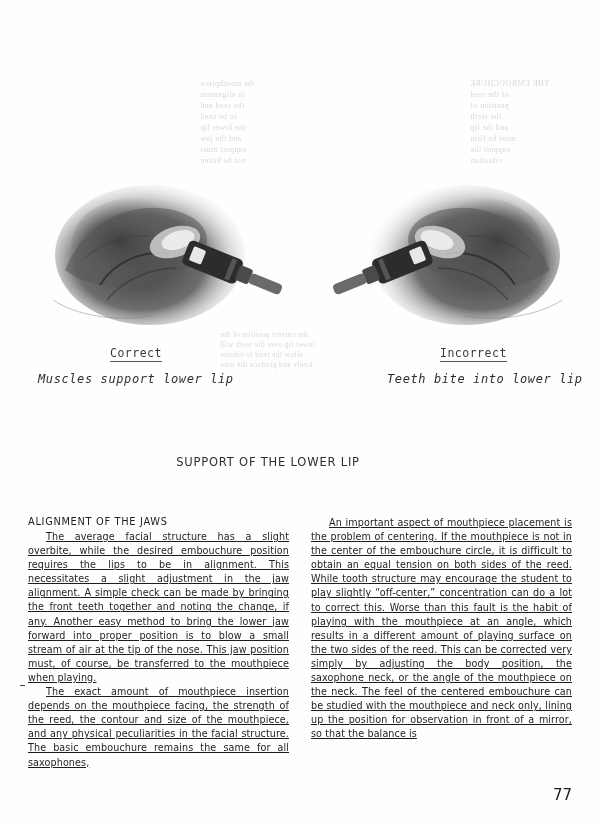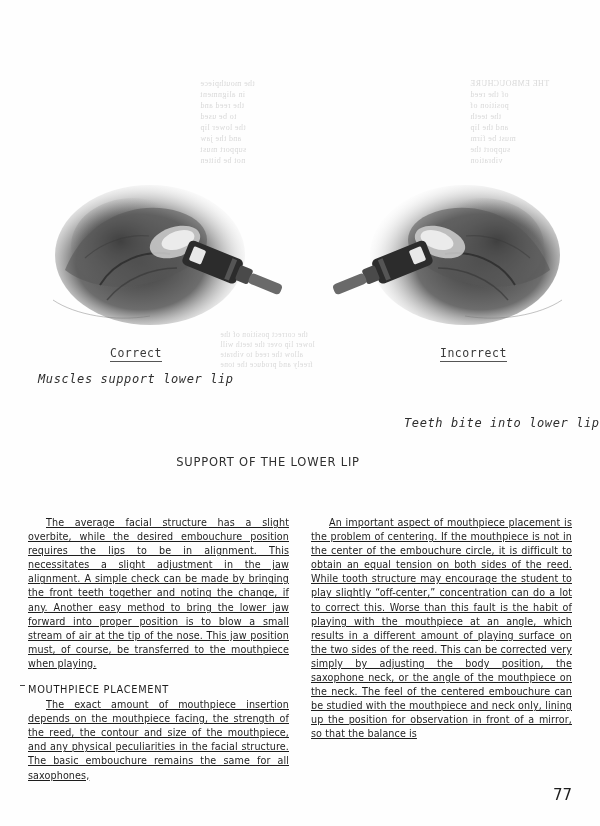--- a/index.html
+++ b/index.html
@@ -74,21 +74,21 @@
 
   .cap-line {
     position: absolute;
     font-family: "DejaVu Sans Mono", monospace;
     font-size: 12px;
     color: #2e2e2e;
     letter-spacing: 0.6px;
     font-style: italic;
   }
   .cap-line.l { left: 38px;  top: 372px; }
-  .cap-line.r { left: 404px; top: 372px; margin-top: 44px; }
+  .cap-line.r { left: 387px; top: 372px; }
 
   .fig-title {
     position: absolute;
     left: 0;
     top: 455px;
     width: 536px;
     text-align: center;
     font-family: "DejaVu Sans", sans-serif;
     font-size: 11.5px;
     letter-spacing: 0.8px;
@@ -246,22 +246,22 @@
     <div class="cap-line l">Muscles support lower lip</div>
     <div class="cap-line r">Teeth bite into lower lip</div>
 
     <div class="fig-title">SUPPORT OF THE LOWER LIP</div>
   </div>
 
   <div class="tickmark"></div>
 
   <div class="columns">
     <div class="col">
+      <div class="heading">ALIGNMENT OF THE JAWS</div>
       <p class="indent">The average facial structure has a slight overbite, while the desired embouchure position requires the lips to be in alignment. This necessitates a slight adjustment in the jaw alignment. A simple check can be made by bringing the front teeth together and noting the change, if any. Another easy method to bring the lower jaw forward into proper position is to blow a small stream of air at the tip of the nose. This jaw position must, of course, be transferred to the mouthpiece when playing.</p>
-      <div class="heading second">MOUTHPIECE PLACEMENT</div>
       <p class="indent">The exact amount of mouthpiece insertion depends on the mouthpiece facing, the strength of the reed, the contour and size of the mouthpiece, and any physical peculiarities in the facial structure. The basic embouchure remains the same for all saxophones,</p>
     </div>
     <div class="col">
       <p class="indent">An important aspect of mouthpiece placement is the problem of centering. If the mouthpiece is not in the center of the embouchure circle, it is difficult to obtain an equal tension on both sides of the reed. While tooth structure may encourage the student to play slightly “off-center,” concentration can do a lot to correct this. Worse than this fault is the habit of playing with the mouthpiece at an angle, which results in a different amount of playing surface on the two sides of the reed. This can be corrected very simply by adjusting the body position, the saxophone neck, or the angle of the mouthpiece on the neck. The feel of the centered embouchure can be studied with the mouthpiece and neck only, lining up the position for observation in front of a mirror, so that the balance is</p>
     </div>
   </div>
 
   <div class="page-number">77</div>
 </div>
 

